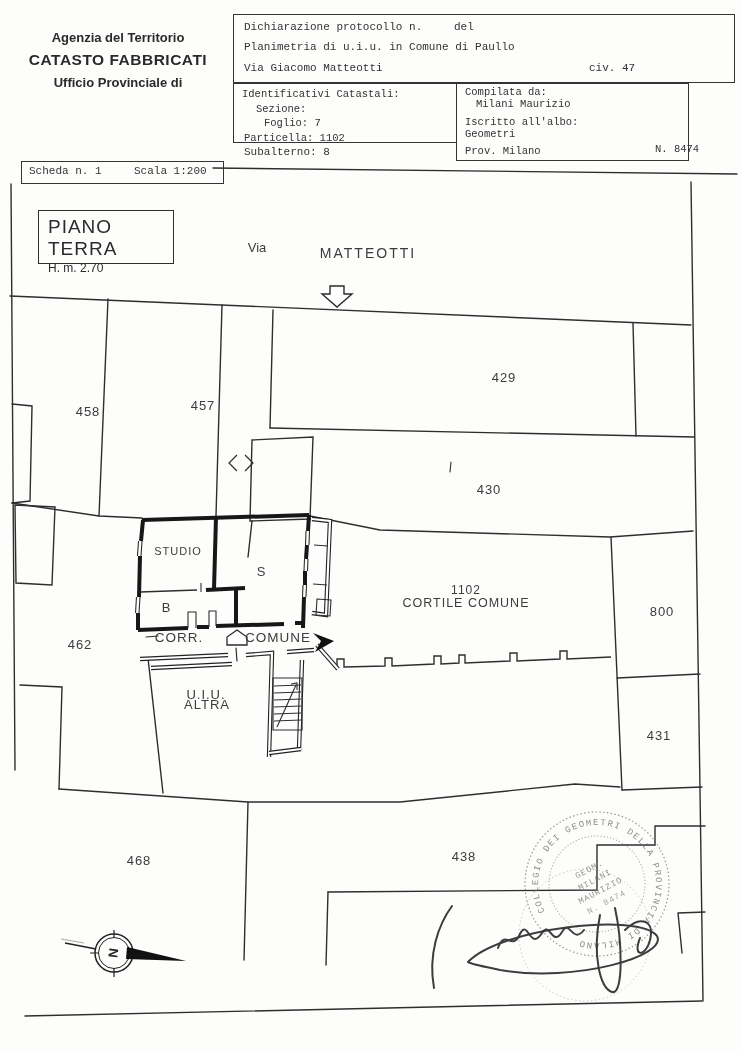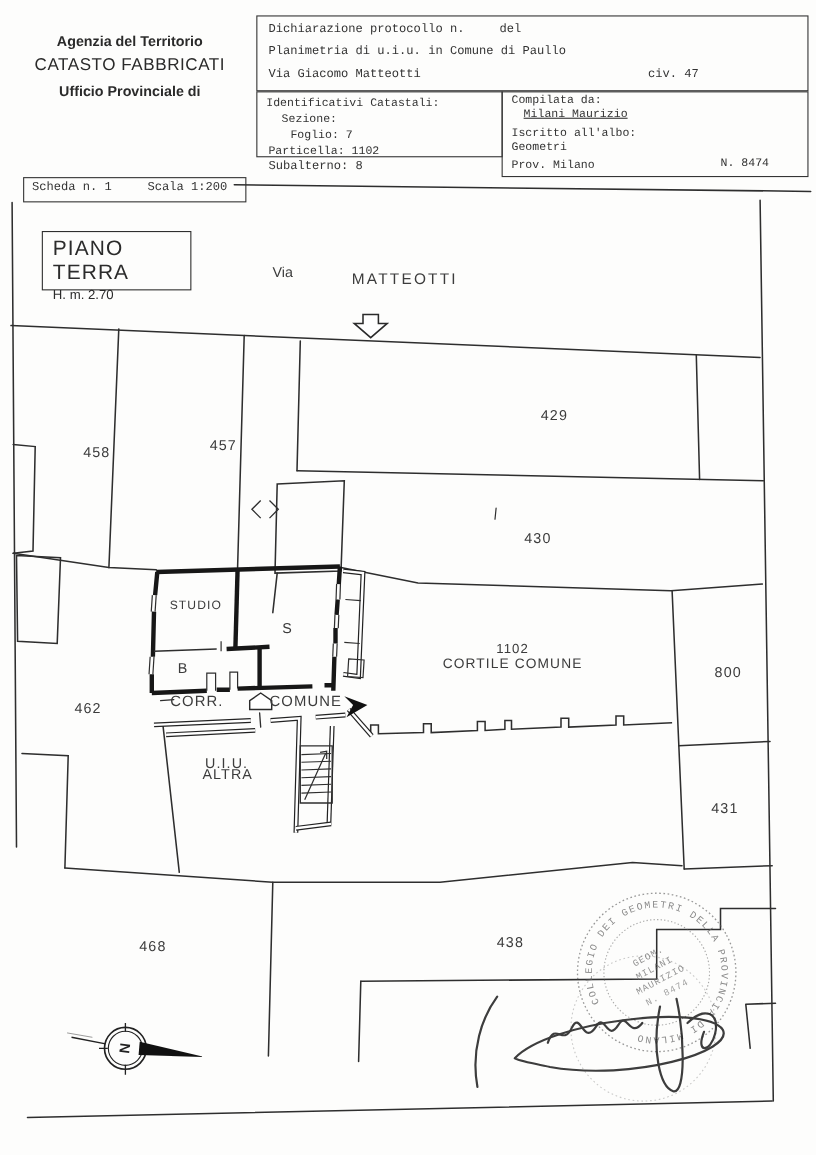--- a/index.html
+++ b/index.html
@@ -7,28 +7,28 @@
         font-family:"Liberation Mono","DejaVu Sans Mono",monospace;color:#2d2d2d;}
   svg.plan{position:absolute;left:0;top:0;}
   .abs{position:absolute;}
   .mono{font-family:"Liberation Mono","DejaVu Sans Mono",monospace;font-size:11px;color:#333;white-space:nowrap;}
   .hand{font-family:"Liberation Sans","DejaVu Sans",sans-serif;color:#3c3c3c;white-space:nowrap;}
   .center{transform:translate(-50%,-50%);}
   .box{position:absolute;border:1.6px solid #343434;box-sizing:border-box;}
   .agency{left:8px;top:30px;width:220px;text-align:center;
           font-family:"Liberation Sans","DejaVu Sans",sans-serif;color:#2a2a2a;}
   .agency .a1{font-size:13px;font-weight:bold;}
-  .agency .a2{font-size:15.5px;font-weight:normal;letter-spacing:.5px;margin-top:6px;}
+  .agency .a2{font-size:15.5px;font-weight:bold;letter-spacing:.5px;margin-top:6px;}
   .agency .a3{font-size:13px;font-weight:bold;margin-top:6px;}
   .agency .a4{font-size:14px;font-weight:bold;margin-top:4px;}
   .floorbox{left:38px;top:194px;width:134px;height:52px;border:1.6px solid #2f2f2f;margin-top:16px;}
   .floorbox .ft{font-family:"Liberation Sans","DejaVu Sans",sans-serif;font-size:19px;color:#2b2b2b;
                 letter-spacing:1px;margin:5px 0 0 9px;}
   .floorbox .fh{font-family:"Liberation Sans","DejaVu Sans",sans-serif;font-size:12px;color:#2b2b2b;margin:1px 0 0 9px;}
-  .underl{text-decoration:underline;padding-left:11px;}
+  .underl{padding-left:11px;}
   .plotnum{font-size:13px;letter-spacing:1px;}
 </style>
 </head>
 <body>
 
 <div class="page">
 
   <div class="agency abs">
     <div class="a1">Agenzia del Territorio</div>
     <div class="a2">CATASTO FABBRICATI</div>
@@ -44,21 +44,21 @@
   </div>
 
   <div class="box" style="left:233px;top:83px;width:224px;height:60px;">
     <span class="mono abs" style="left:8px;top:4px;font-size:10.5px;">Identificativi Catastali:</span>
     <span class="mono abs" style="left:22px;top:19px;font-size:10.5px;">Sezione:</span>
     <span class="mono abs" style="left:30px;top:33px;font-size:10.5px;">Foglio: 7</span>
     <span class="mono abs" style="left:10px;top:48px;font-size:10.5px;">Particella: 1102</span>
     <span class="mono abs" style="left:10px;top:62px;font-size:11px;">Subalterno: 8</span>
   </div>
 
-  <div class="box" style="left:456px;top:83px;width:279px;height:78px;">
+  <div class="box" style="left:456px;top:83px;width:233px;height:78px;">
     <span class="mono abs" style="left:8px;top:2px;font-size:10.5px;">Compilata da:</span>
     <span class="mono abs underl" style="left:8px;top:14px;font-size:10.5px;">Milani Maurizio</span>
     <span class="mono abs" style="left:8px;top:32px;font-size:10.5px;">Iscritto all'albo:</span>
     <span class="mono abs" style="left:8px;top:44px;font-size:10.5px;">Geometri</span>
     <span class="mono abs" style="left:8px;top:61px;font-size:10.5px;">Prov. Milano</span>
     <span class="mono abs" style="left:198px;top:59px;font-size:10.5px;">N. 8474</span>
   </div>
 
   <div class="box" style="left:10px;top:161px;width:203px;height:23px;border-width:1.4px;margin-left:11px;">
     <span class="mono abs" style="left:7px;top:3px;font-size:11px;">Scheda n. 1</span>

